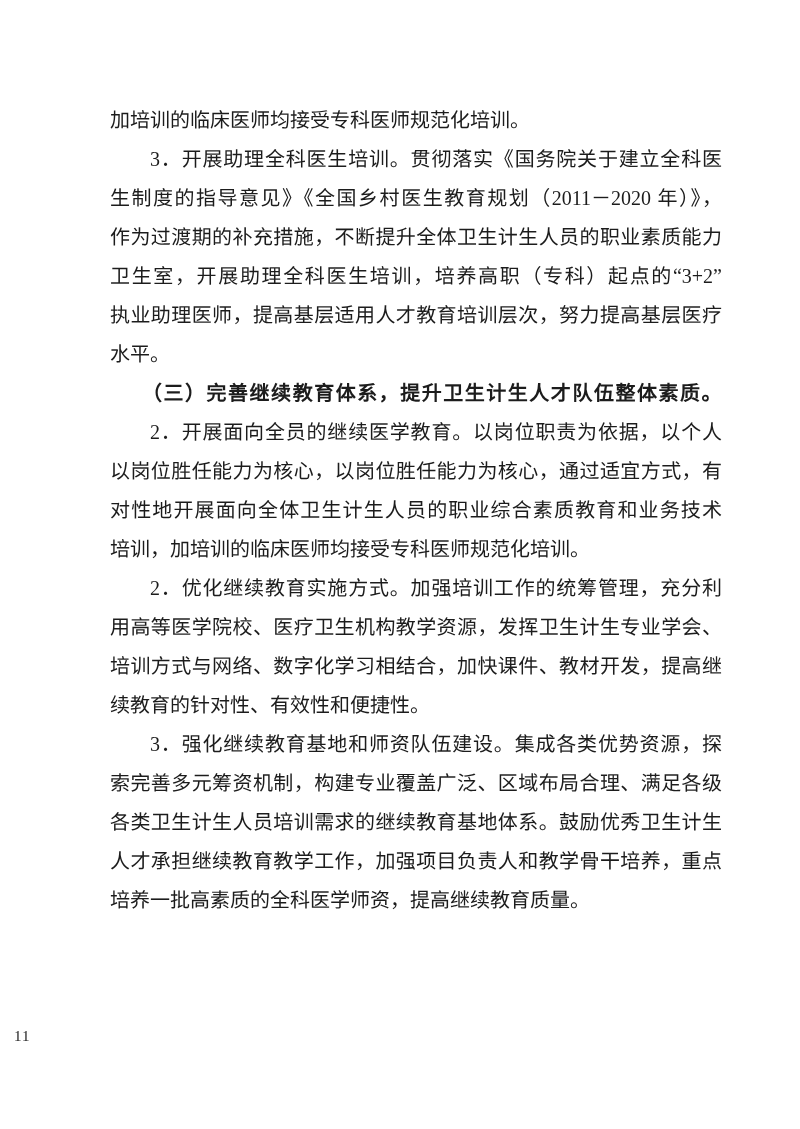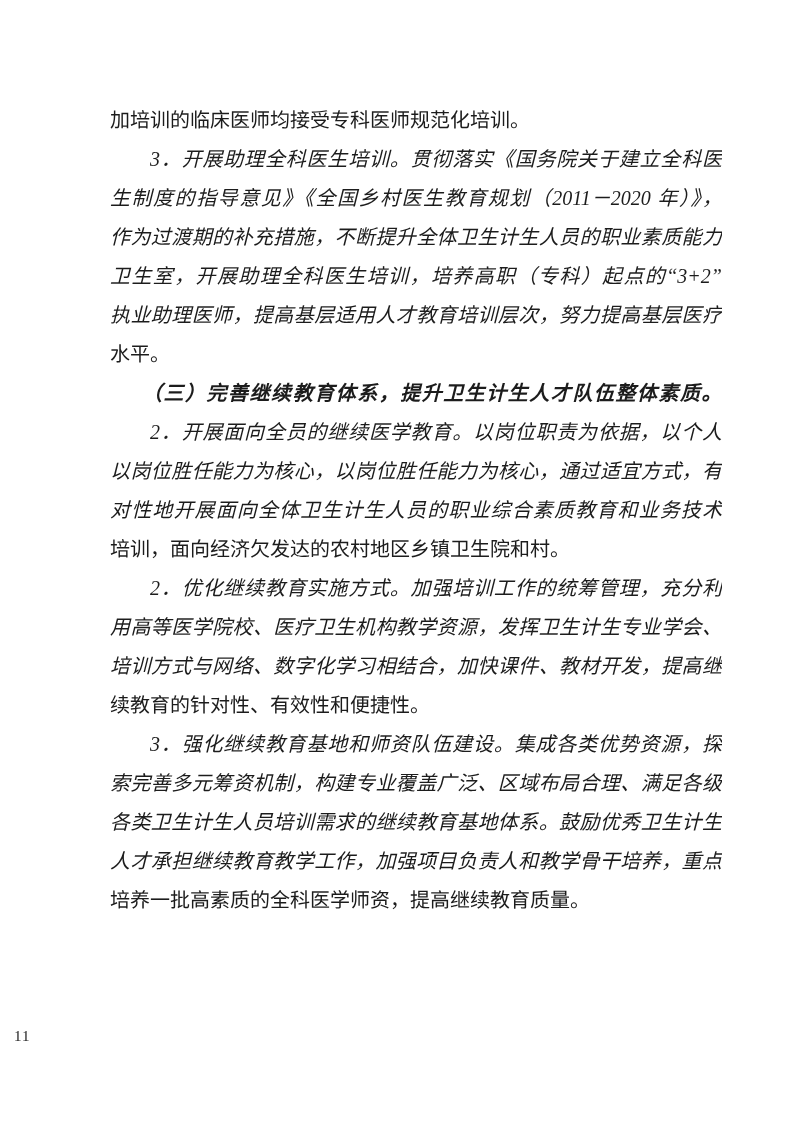--- a/index.html
+++ b/index.html
@@ -30,21 +30,20 @@
   .line {
     font-size: 20px;
     line-height: 39px;
     height: 39px;
     overflow: hidden;
     text-align: justify;
     white-space: normal;
   }
   .fill {
     text-align-last: justify;
-    font-style: italic;
   }
   .indent {
     text-indent: 2em;
   }
   .heading {
     font-weight: 700;
     font-family: "Liberation Sans", "DejaVu Sans", sans-serif;
     text-indent: 1.6em;
     letter-spacing: 0.5px;
   }
@@ -80,21 +79,21 @@
     </div>
 
     <div class="paragraph">
       <div class="line fill heading">（三）完善继续教育体系，提升卫生计生人才队伍整体素质。</div>
     </div>
 
     <div class="paragraph">
       <div class="line fill indent">2．开展面向全员的继续医学教育。以岗位职责为依据，以个人</div>
       <div class="line fill">以岗位胜任能力为核心，以岗位胜任能力为核心，通过适宜方式，有针</div>
       <div class="line fill">对性地开展面向全体卫生计生人员的职业综合素质教育和业务技术</div>
-      <div class="line">培训，面向经济欠发达的农村地区乡镇卫生院和村。</div>
+      <div class="line">培训，加培训的临床医师均接受专科医师规范化培训。</div>
     </div>
 
     <div class="paragraph">
       <div class="line fill indent">2．优化继续教育实施方式。加强培训工作的统筹管理，充分利</div>
       <div class="line fill">用高等医学院校、医疗卫生机构教学资源，发挥卫生计生专业学会、</div>
       <div class="line fill">培训方式与网络、数字化学习相结合，加快课件、教材开发，提高继</div>
       <div class="line">续教育的针对性、有效性和便捷性。</div>
     </div>
 
     <div class="paragraph">

